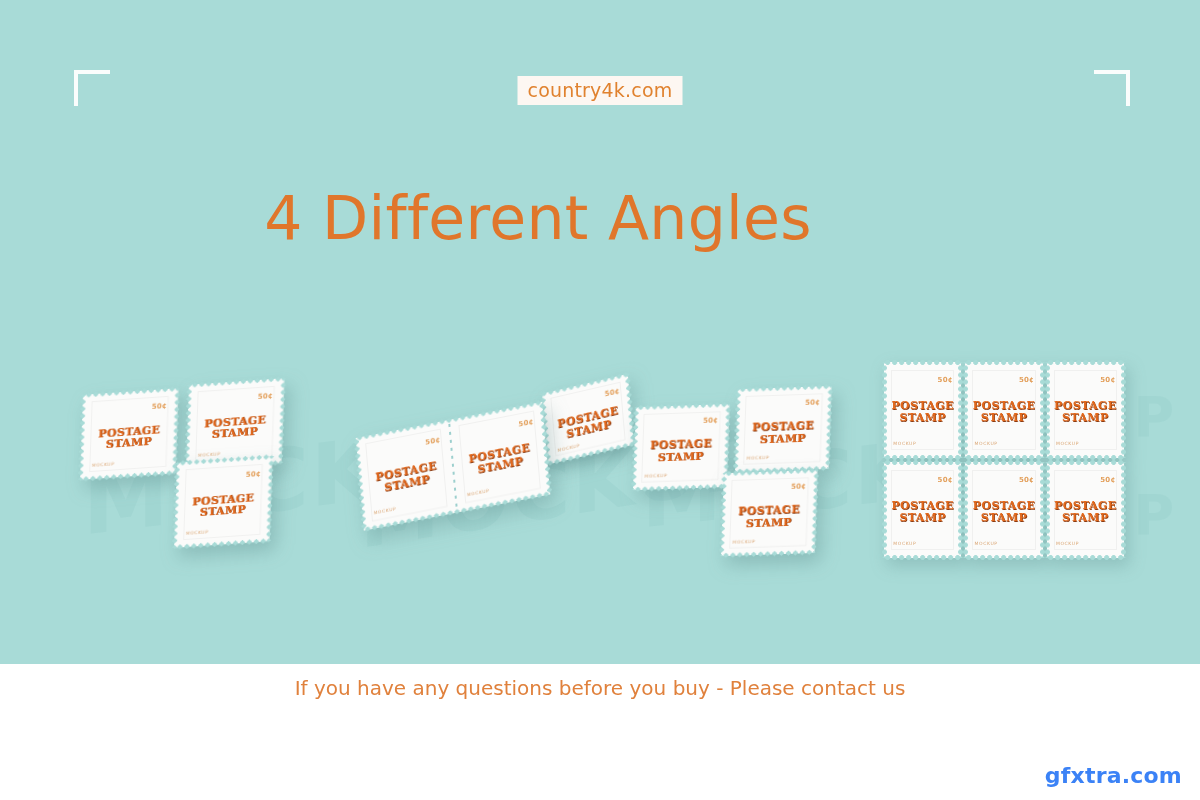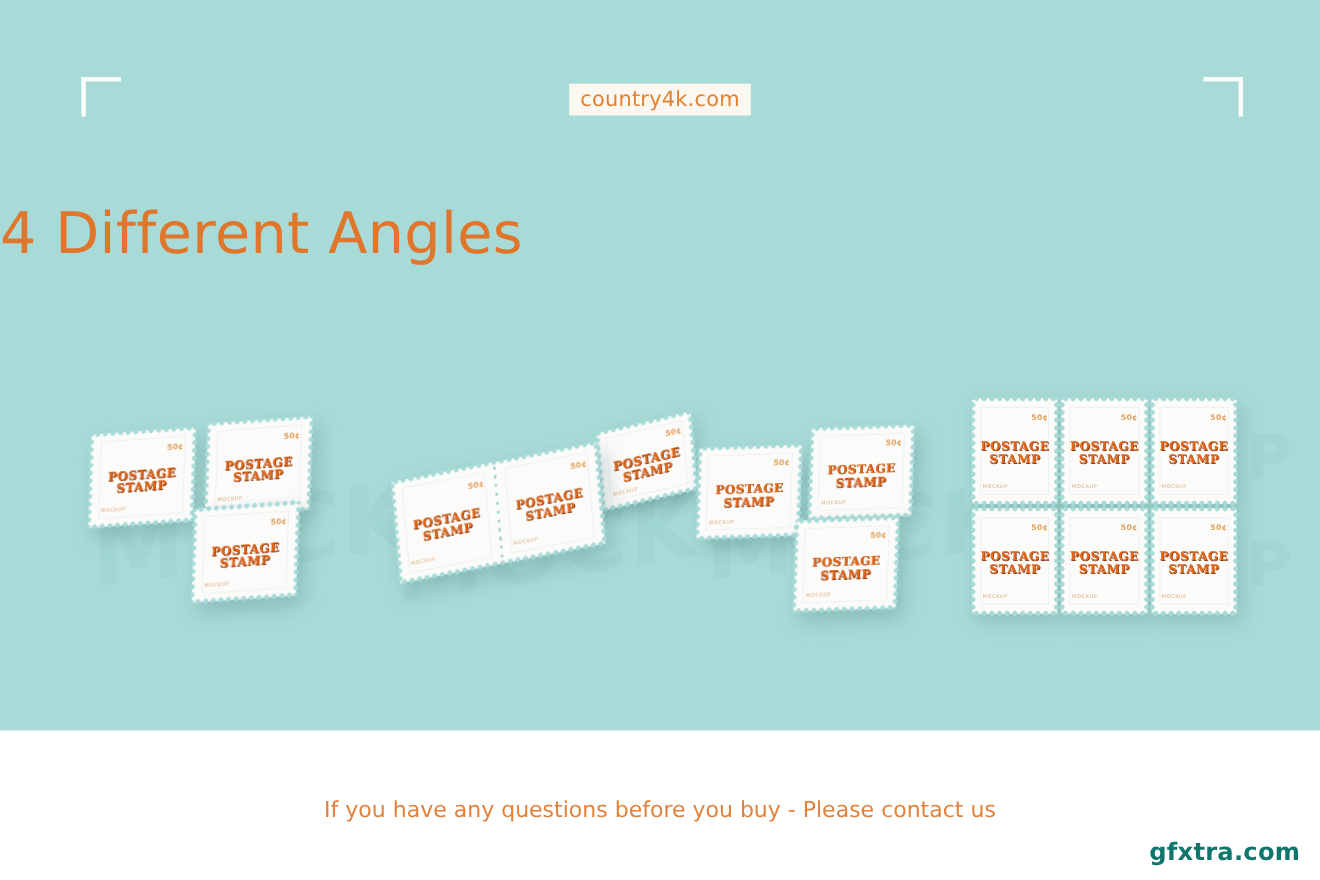--- a/index.html
+++ b/index.html
@@ -67,55 +67,55 @@
     letter-spacing: .2px;
     padding: 3px 10px 4px;
     white-space: nowrap;
     font-family: "DejaVu Sans", sans-serif;
   }
 
   .gfxtra-watermark {
     position: absolute;
     right: 18px;
     bottom: 12px;
-    color: #0f766e;
+    color: #3b82f6;
     font-size: 22px;
     font-weight: 700;
     letter-spacing: .2px;
     font-family: "DejaVu Sans", sans-serif;
   }
 
   
   .headline {
     position: absolute;
     left: 0;
     top: 183px;
     width: 1076px;
-    text-align: left;
+    text-align: center;
     color: #e0762b;
-    font-size: 52px;
+    font-size: 60px;
     font-weight: 400;
     letter-spacing: .3px;
     font-family: "DejaVu Sans", sans-serif;
   }
   .subheadline {
     position: absolute;
     left: 0;
     top: 248px;
     width: 1200px;
     text-align: center;
     color: #df8a46;
     font-size: 25px;
     font-weight: 400;
     font-family: "DejaVu Sans", sans-serif;
   }
   .footer-note {
     position: absolute;
     left: 0;
-    top: 724px;
+    top: 676px;
     width: 1200px;
     text-align: center;
     color: #e0813c;
     font-size: 20px;
     font-weight: 400;
     font-family: "DejaVu Sans", sans-serif;
   }
 
   
   .stamp {

